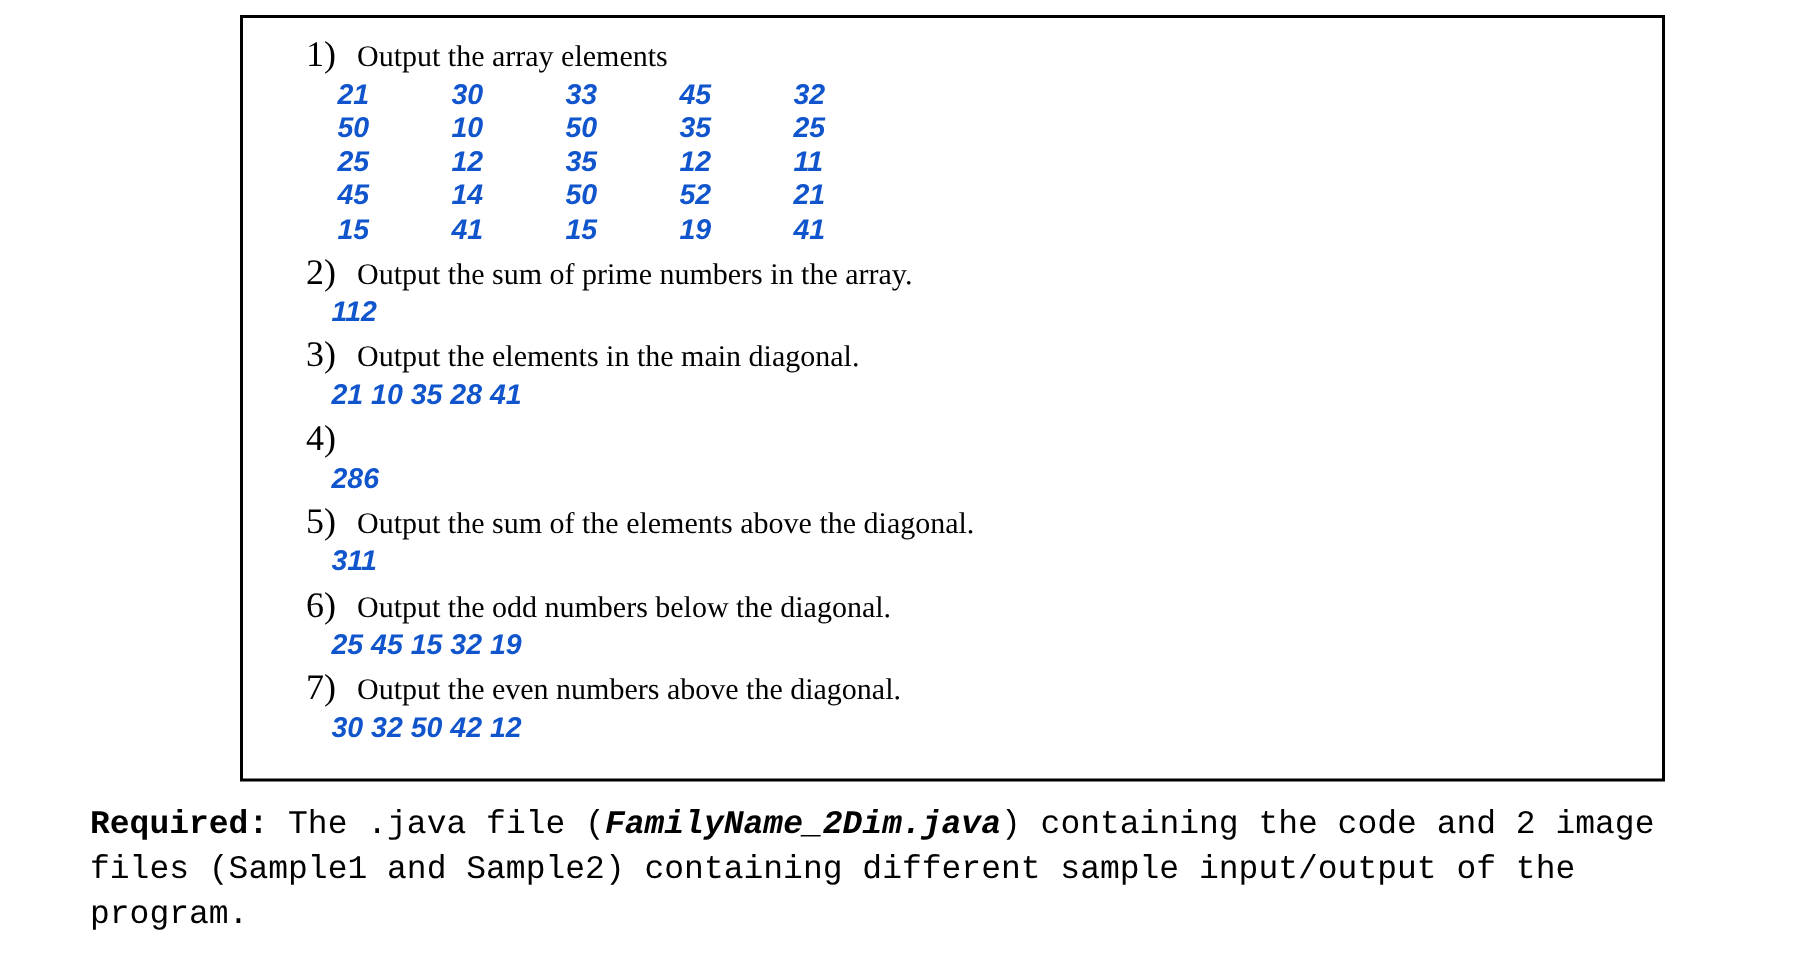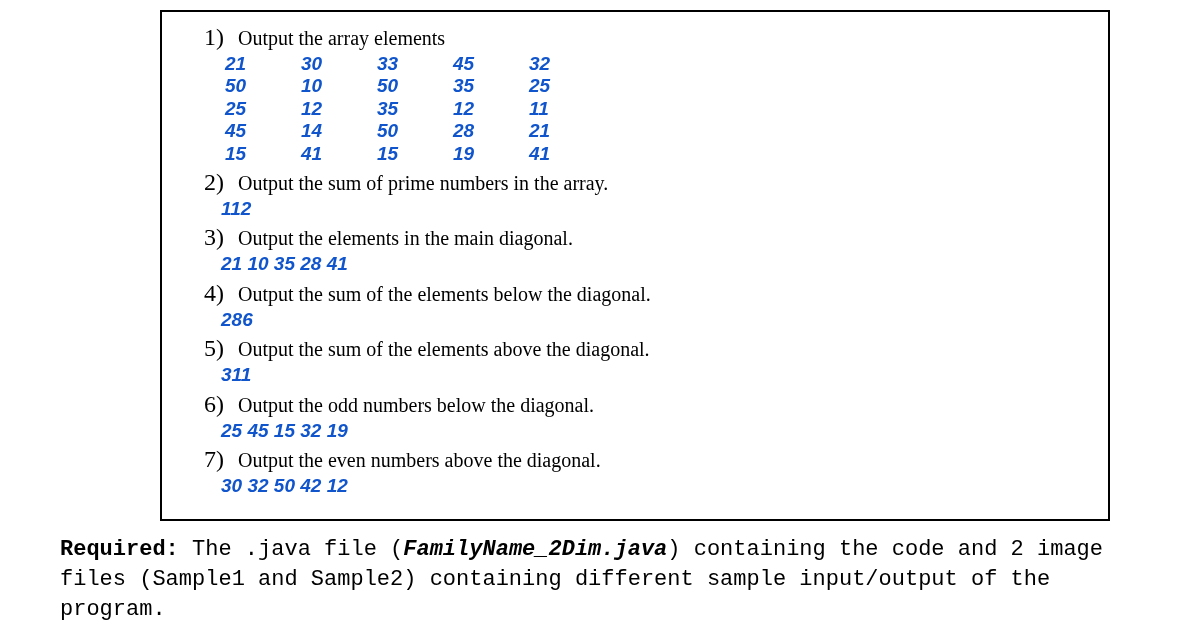--- a/index.html
+++ b/index.html
@@ -99,21 +99,21 @@
           <div class="matrix-cell">25</div>
           <div class="matrix-cell">12</div>
           <div class="matrix-cell">35</div>
           <div class="matrix-cell">12</div>
           <div class="matrix-cell">11</div>
         </div>
         <div class="matrix-row">
           <div class="matrix-cell">45</div>
           <div class="matrix-cell">14</div>
           <div class="matrix-cell">50</div>
-          <div class="matrix-cell">28</div>
+          <div class="matrix-cell">52</div>
           <div class="matrix-cell">21</div>
         </div>
         <div class="matrix-row">
           <div class="matrix-cell">15</div>
           <div class="matrix-cell">41</div>
           <div class="matrix-cell">15</div>
           <div class="matrix-cell">19</div>
           <div class="matrix-cell">41</div>
         </div>
       </div>
@@ -122,21 +122,20 @@
         <div class="item-text">Output the sum of prime numbers in the array.</div>
       </div>
       <div class="output-block">112</div>
       <div class="item-row">
         <div class="item-num">3)</div>
         <div class="item-text">Output the elements in the main diagonal.</div>
       </div>
       <div class="output-block">21 10 35 28 41</div>
       <div class="item-row">
         <div class="item-num">4)</div>
-        <div class="item-text">Output the sum of the elements below the diagonal.</div>
       </div>
       <div class="output-block">286</div>
       <div class="item-row">
         <div class="item-num">5)</div>
         <div class="item-text">Output the sum of the elements above the diagonal.</div>
       </div>
       <div class="output-block">311</div>
       <div class="item-row">
         <div class="item-num">6)</div>
         <div class="item-text">Output the odd numbers below the diagonal.</div>

